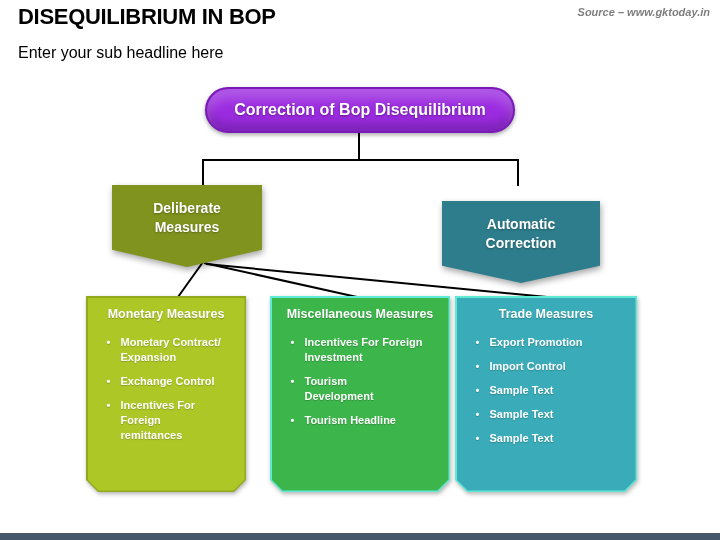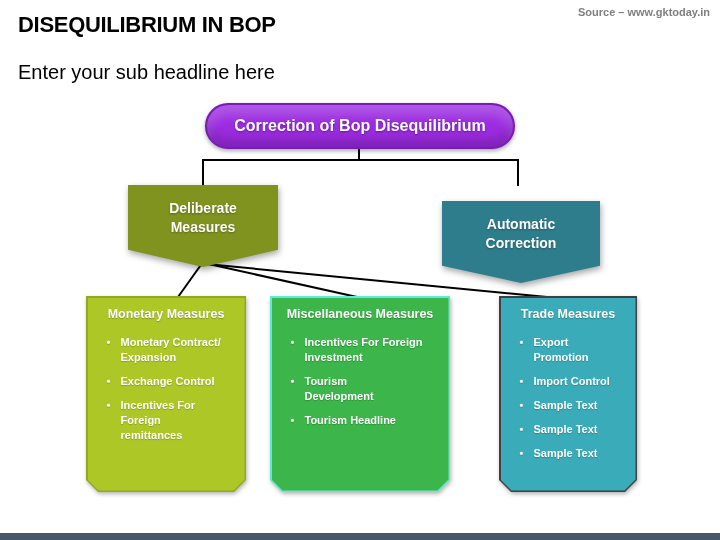--- a/index.html
+++ b/index.html
@@ -1,50 +1,49 @@
 <!DOCTYPE html>
 <html><head>
 <meta charset="utf-8">
 <style>
   html,body{margin:0;padding:0;background:#ffffff;}
   .slide{
     position:relative;width:720px;height:540px;background:#ffffff;overflow:hidden;
     font-family:"Liberation Sans", sans-serif;
   }
   .source{
-    position:absolute;top:6px;right:10px;font-size:11px;font-weight:700;
+    position:absolute;top:6px;right:10px;font-size:11px;font-weight:700;font-style:italic;
     color:#7f7f7f;
   }
   .title{
-    position:absolute;top:12px;left:18px;margin:0;font-size:22px;font-weight:700;color:#000;
+    position:absolute;top:4px;left:18px;margin:0;font-size:22px;font-weight:700;color:#000;
     letter-spacing:-0.3px;
     text-align:right;
   }
   .subtitle{
-    position:absolute;top:44px;left:18px;font-size:20px;color:#000;margin-top:17px;
+    position:absolute;top:44px;left:18px;font-size:16px;color:#000;
   }
   .connectors{position:absolute;left:0;top:0;}
   .root-box{
     position:absolute;left:205px;top:87px;width:310px;height:46px;border-radius:23px;
     border:2px solid #7a1ab8;box-sizing:border-box;
     display:flex;align-items:center;justify-content:center;
     box-shadow:0 2px 4px rgba(0,0,0,0.35), inset 0 10px 12px rgba(255,255,255,0.22), inset 0 -8px 10px rgba(0,0,0,0.18);
-    margin-top:16px;
   }
   .root-label{
     color:#fff;font-size:16px;font-weight:700;text-shadow:0 1px 2px rgba(0,0,0,0.35);
     white-space:nowrap;
   }
   .banner{position:absolute;filter:drop-shadow(1px 3px 3px rgba(0,0,0,0.35));}
   .banner-shape{
     width:100%;height:100%;
     clip-path:polygon(0 0, 100% 0, 100% 79%, 50% 100%, 0 79%);
     display:flex;align-items:center;justify-content:center;padding-bottom:16px;box-sizing:border-box;
   }
-  .banner-left{left:128px;top:185px;width:150px;height:82px;}
+  .banner-left{left:112px;top:185px;width:150px;height:82px;}
   .banner-right{left:442px;top:201px;width:158px;height:82px;}
   .banner-label{
     color:#fff;font-size:14px;font-weight:700;text-align:center;line-height:19px;
     white-space:pre-line;text-shadow:0 1px 2px rgba(0,0,0,0.3);
   }
   .mbox{position:absolute;top:296px;height:196px;filter:drop-shadow(1px 2px 2px rgba(0,0,0,0.3));}
   .mbox-border{
     position:absolute;inset:0;
     clip-path:polygon(0 0, 100% 0, 100% calc(100% - 12px), calc(100% - 12px) 100%, 12px 100%, 0 calc(100% - 12px));
   }
@@ -135,21 +134,21 @@
 Investment</li>
           <li>Tourism
 Development</li>
           <li>Tourism Headline</li>
         </ul>
       </div>
     </div>
   </div>
 
   <div class="mbox mbox-3">
-    <div class="mbox-border" style="background-color: #404040; margin-left: 44px;">
+    <div class="mbox-border" style="background-color: #5eead4;">
       <div class="mbox-fill" style="background-color: rgb(58, 171, 184);">
         <h3 class="mbox-title">Trade Measures</h3>
         <ul class="mbox-list">
           <li>Export Promotion</li>
           <li>Import Control</li>
           <li>Sample Text</li>
           <li>Sample Text</li>
           <li>Sample Text</li>
         </ul>
       </div>

